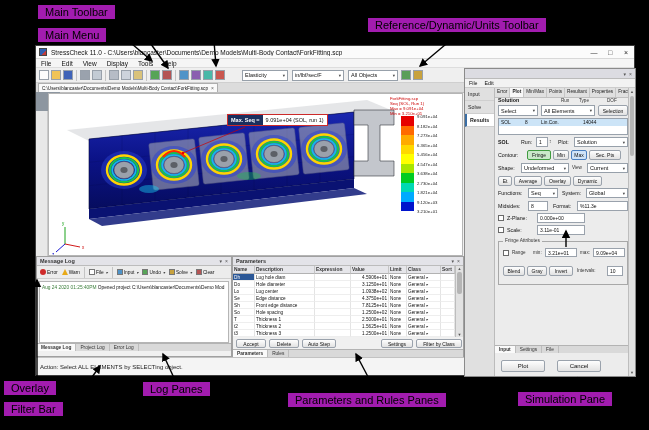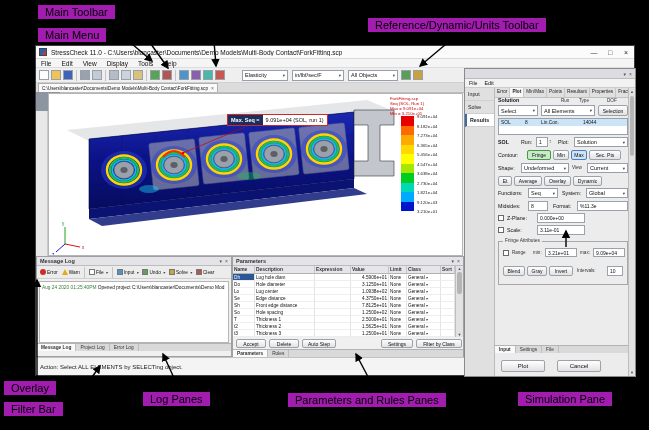--- a/index.html
+++ b/index.html
@@ -653,17 +653,17 @@
     <line x1="180" y1="391" x2="163" y2="354" stroke="#000" stroke-width="1.4" marker-end="url(#ah)"></line>
     <line x1="376" y1="392" x2="356" y2="354" stroke="#000" stroke-width="1.4" marker-end="url(#ah)"></line>
     <line x1="571" y1="391" x2="577" y2="378" stroke="#000" stroke-width="1.4" marker-end="url(#ah)"></line>
   </svg>
 
   <div class="note" style="left:37px;top:4px">Main Toolbar</div>
   <div class="note" style="left:37px;top:27px">Main Menu</div>
   <div class="note" style="left:367px;top:17px">Reference/Dynamic/Units Toolbar</div>
   <div class="note" style="left:3px;top:380px">Overlay</div>
   <div class="note" style="left:3px;top:401px">Filter Bar</div>
-  <div class="note" style="left:142px;top:391px">Log Panes</div>
+  <div class="note" style="left:142px;top:381px">Log Panes</div>
   <div class="note" style="left:517px;top:391px">Simulation Pane</div>
   <div class="note" style="left:287px;top:392px">Parameters and Rules Panes</div>
 
 </div>
 
 </body></html>

